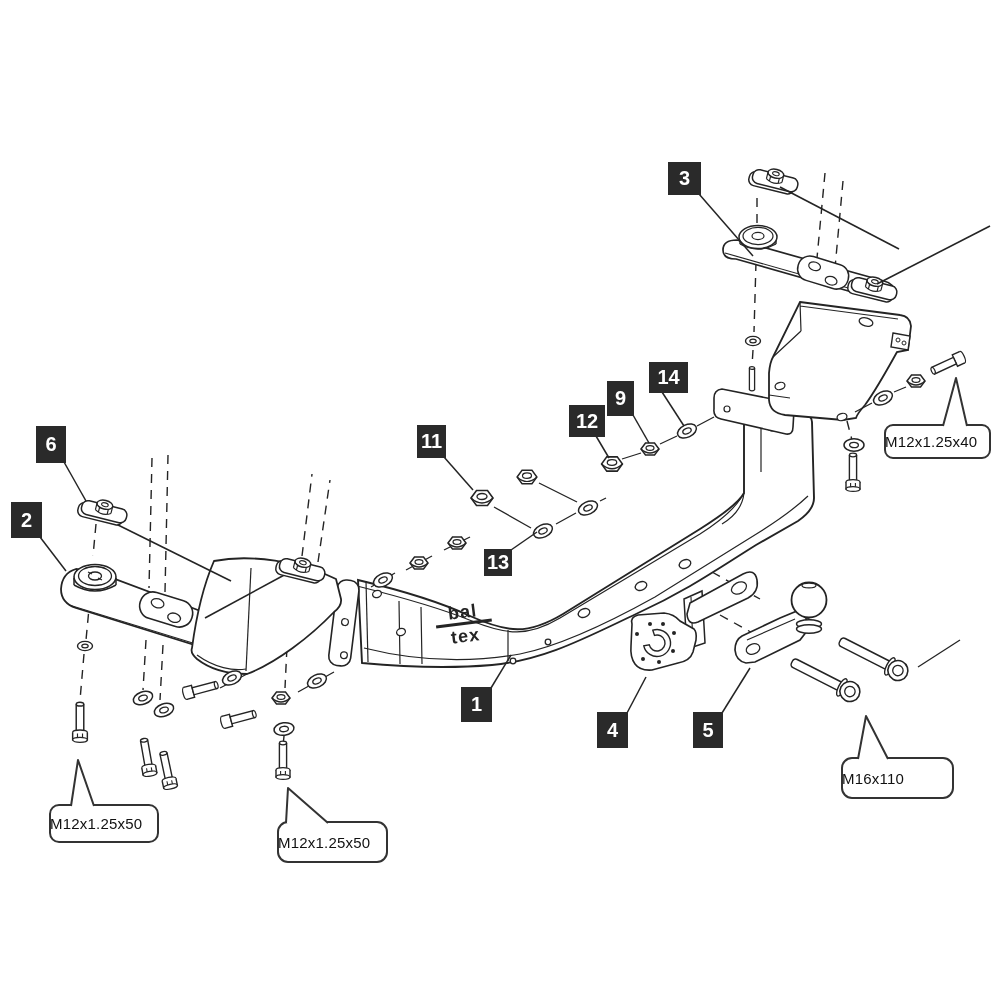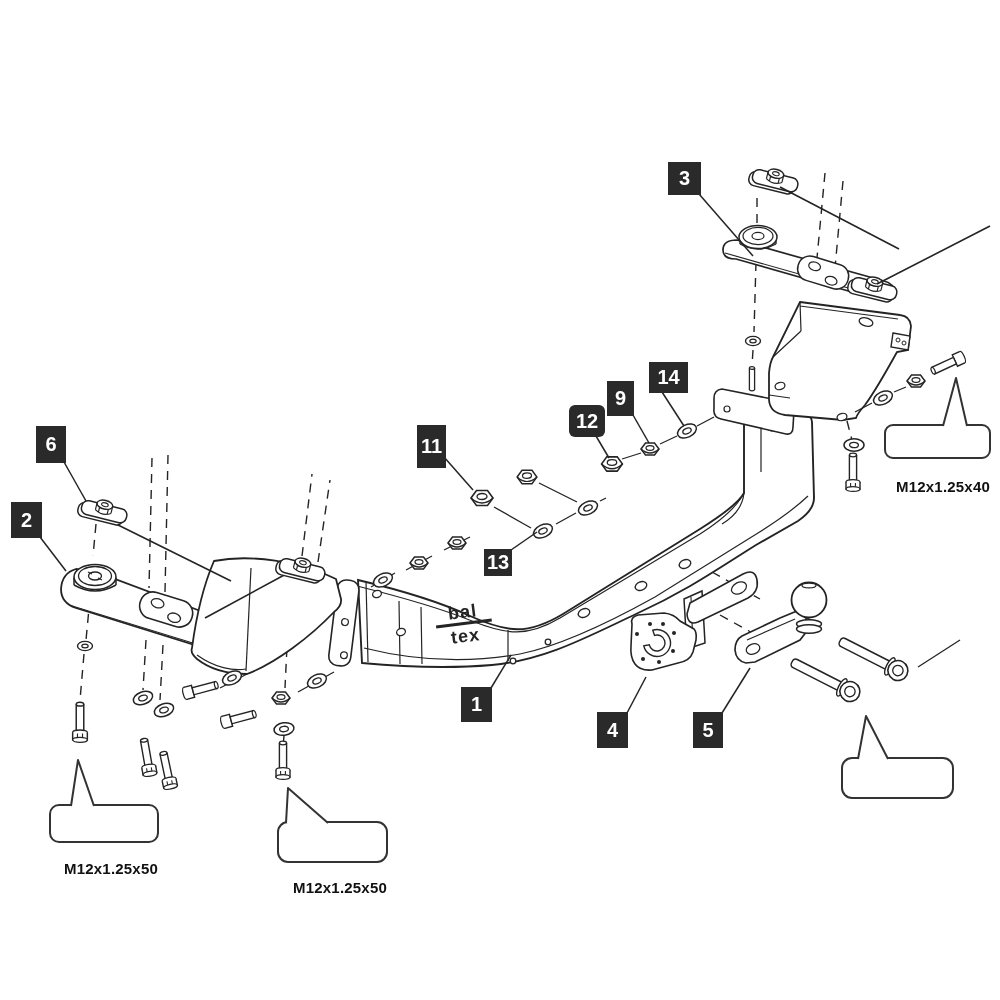--- a/index.html
+++ b/index.html
@@ -1,22 +1,22 @@
 <!DOCTYPE html>
 <html><head>
 <meta charset="utf-8">
 <style>
   html,body{margin:0;padding:0;background:#fff;}
   #stage{position:relative;width:1000px;height:1000px;background:#ffffff;overflow:hidden;
          font-family:"Liberation Sans", sans-serif;}
   #drawing{position:absolute;left:0;top:0;}
   .plabel{position:absolute;background:#2a2a2a;color:#fff;font-weight:bold;font-size:20px;
           display:flex;align-items:center;justify-content:center;user-select:none;}
-  .bubble-text{position:absolute;display:flex;align-items:center;justify-content:flex-end;
-               font-weight:bold;font-size:15px;color:#111;letter-spacing:0.2px;margin-top:45px;}
+  .bubble-text{position:absolute;display:flex;align-items:center;justify-content:flex-start;
+               font-weight:normal;font-size:15px;color:#111;letter-spacing:0.2px;}
   .logo{position:absolute;left:432px;top:603px;width:64px;color:#242424;
         transform:rotate(-7deg);text-align:center;font-weight:800;line-height:1.0;}
   .logo .l1{font-size:18px;letter-spacing:1px;display:block;}
   .logo .bar{display:block;width:56px;height:0;border-top:3px solid #242424;margin:1px auto 2px auto;}
   .logo .l2{font-size:18px;letter-spacing:1px;display:block;}
 </style>
 </head>
 <body>
 
 <div id="stage">
@@ -349,41 +349,44 @@
     </div>
 <div class="plabel" style="left:693px;top:712px;width:30px;height:36px;">
       <span>5</span>
     </div>
 <div class="plabel" style="left:36px;top:426px;width:30px;height:37px;">
       <span>6</span>
     </div>
 <div class="plabel" style="left:607px;top:381px;width:27px;height:35px;">
       <span>9</span>
     </div>
-<div class="plabel" style="left:417px;top:425px;width:29px;height:43px;">
+<div class="plabel" style="left:417px;top:425px;width:29px;height:33px;">
       <span>11</span>
     </div>
-<div class="plabel" style="left:569px;top:405px;width:36px;height:32px;border-radius:6px;">
+<div class="plabel" style="left:569px;top:405px;width:36px;height:32px;">
       <span>12</span>
     </div>
 <div class="plabel" style="left:484px;top:549px;width:28px;height:27px;">
       <span>13</span>
     </div>
 <div class="plabel" style="left:649px;top:362px;width:39px;height:31px;">
       <span>14</span>
     </div>
 
 <div class="bubble-text" style="left:50px;top:805px;width:108px;height:37px;">
       <span>M12x1.25x50</span>
     </div>
 <div class="bubble-text" style="left:278px;top:822px;width:109px;height:40px;">
       <span>M12x1.25x50</span>
     </div>
 <div class="bubble-text" style="left:885px;top:425px;width:105px;height:33px;">
       <span>M12x1.25x40</span>
+    </div>
+<div class="bubble-text" style="left:842px;top:758px;width:111px;height:40px;">
+      <span>M16x110</span>
     </div>
 
 <div class="logo">
   <span class="l1">bal</span>
   <span class="bar"></span>
   <span class="l2">tex</span>
 </div>
 
 </div>
 

